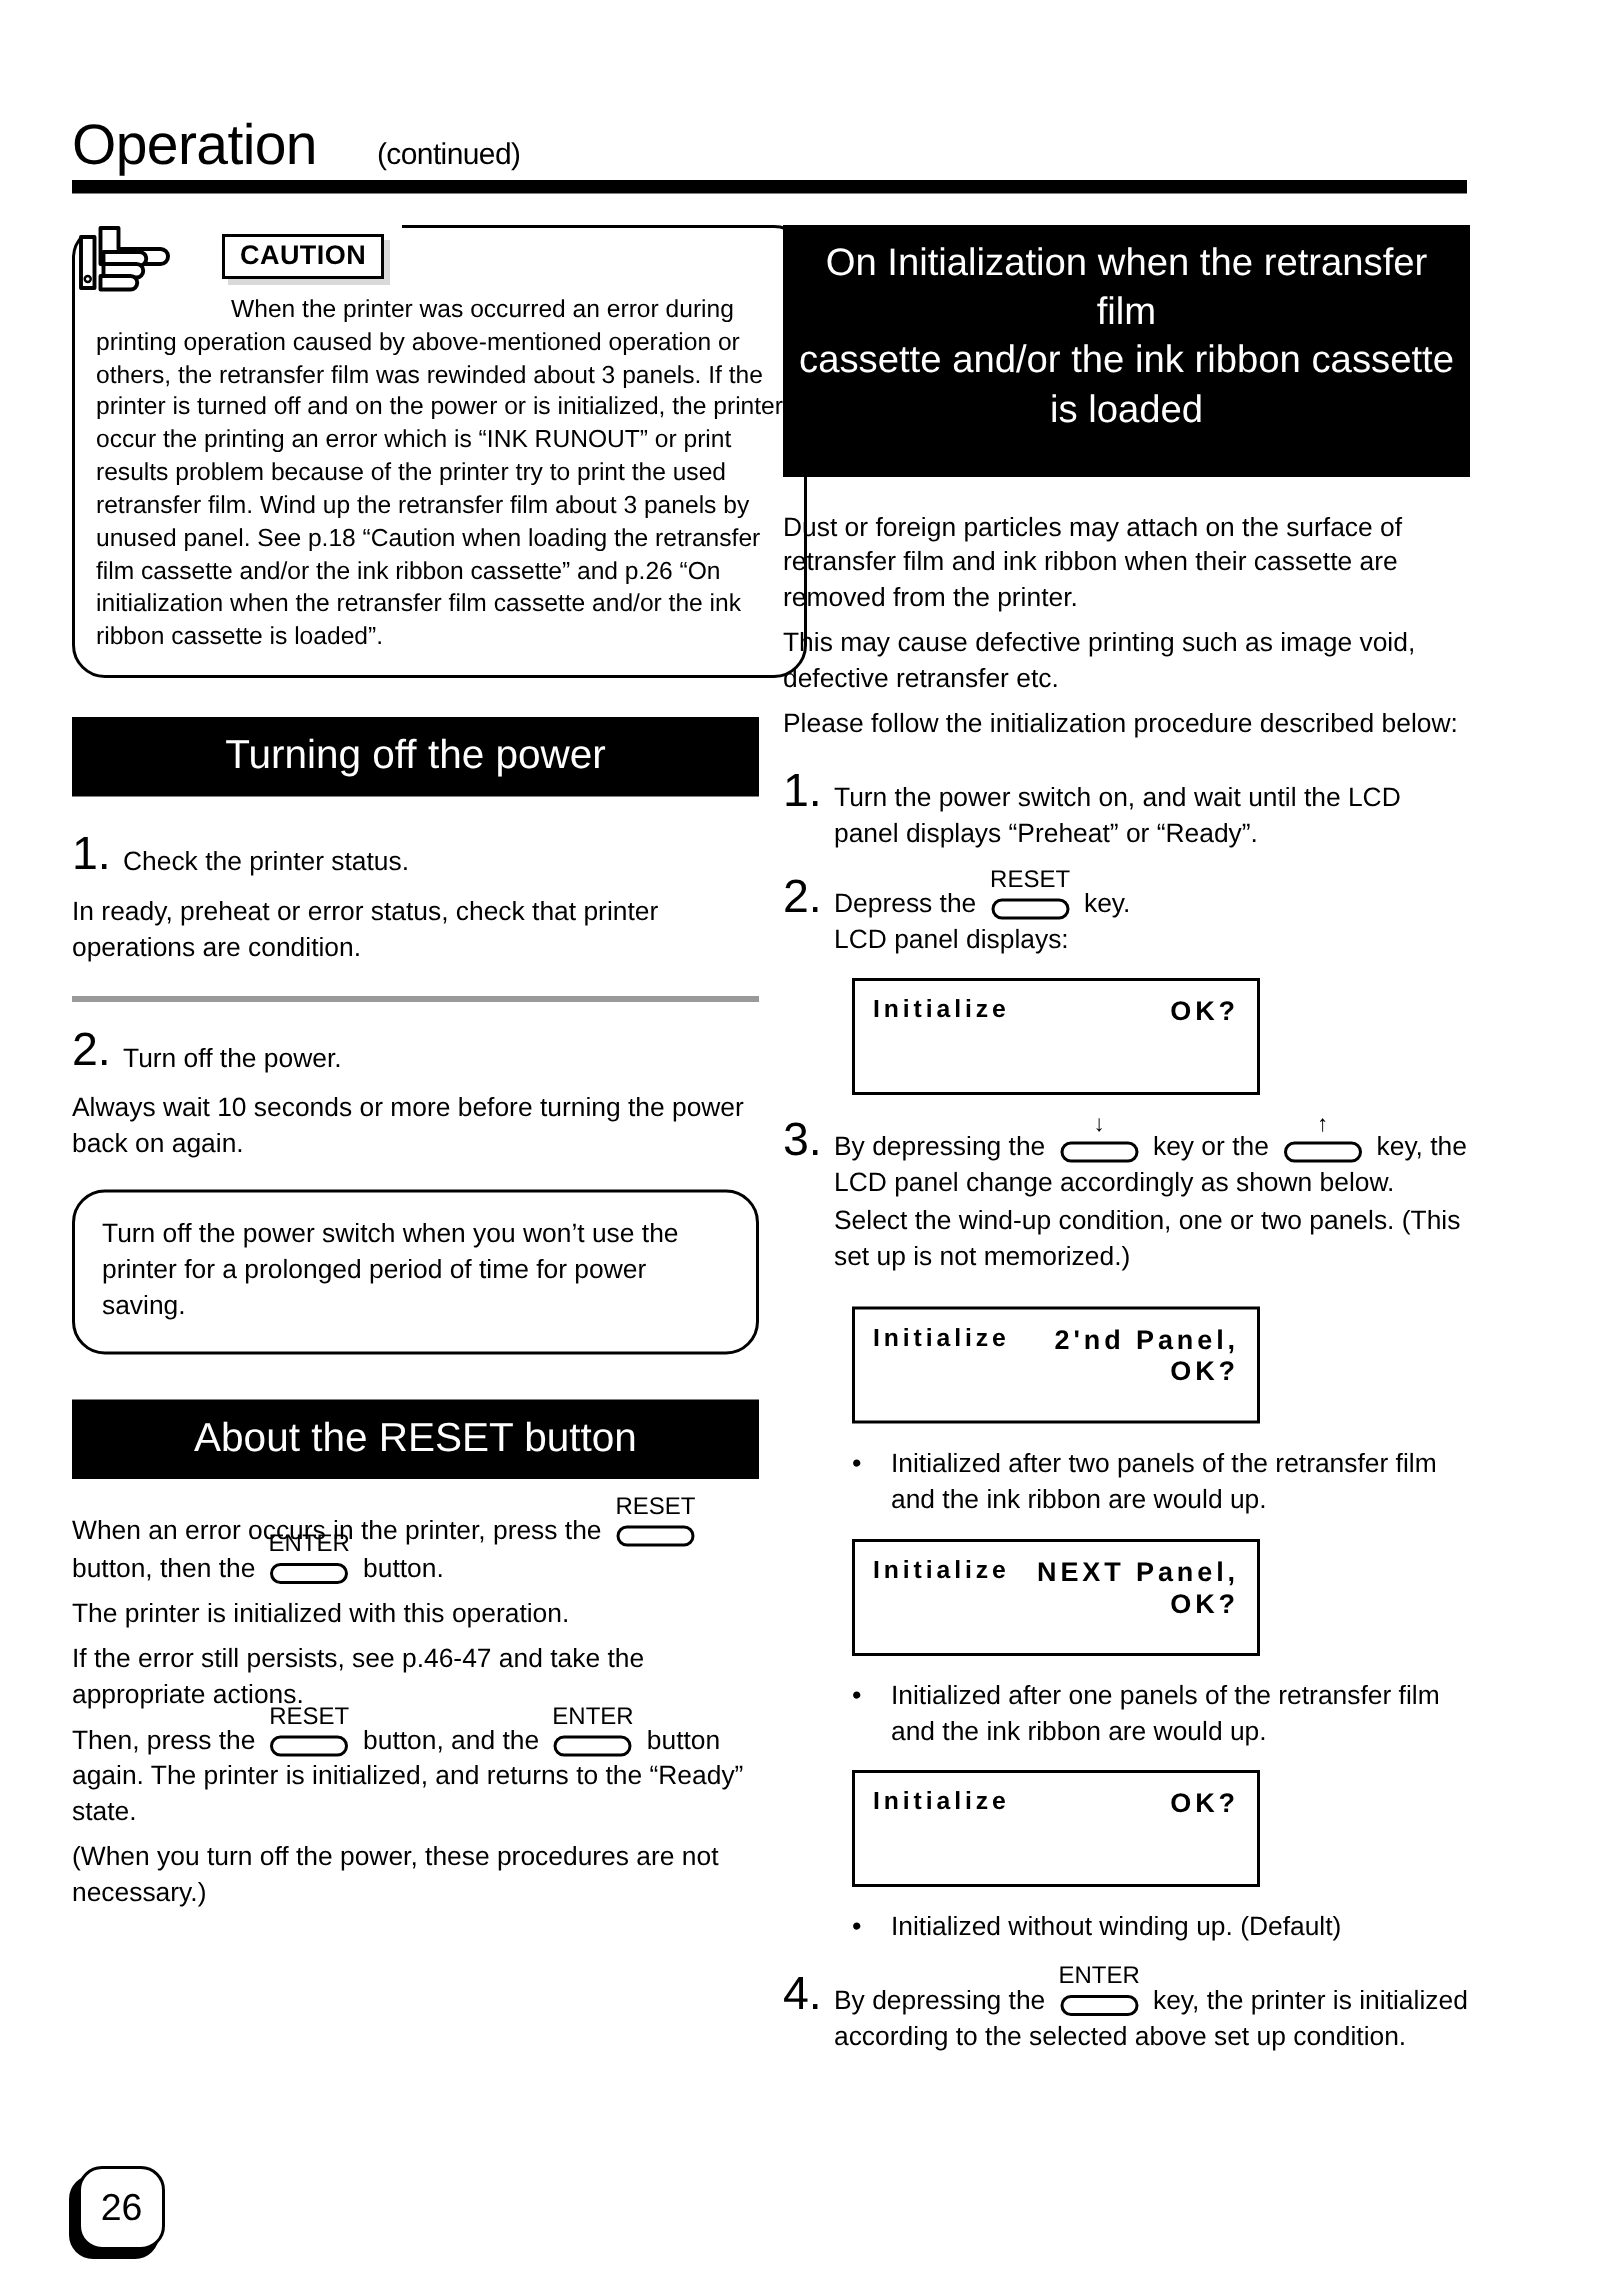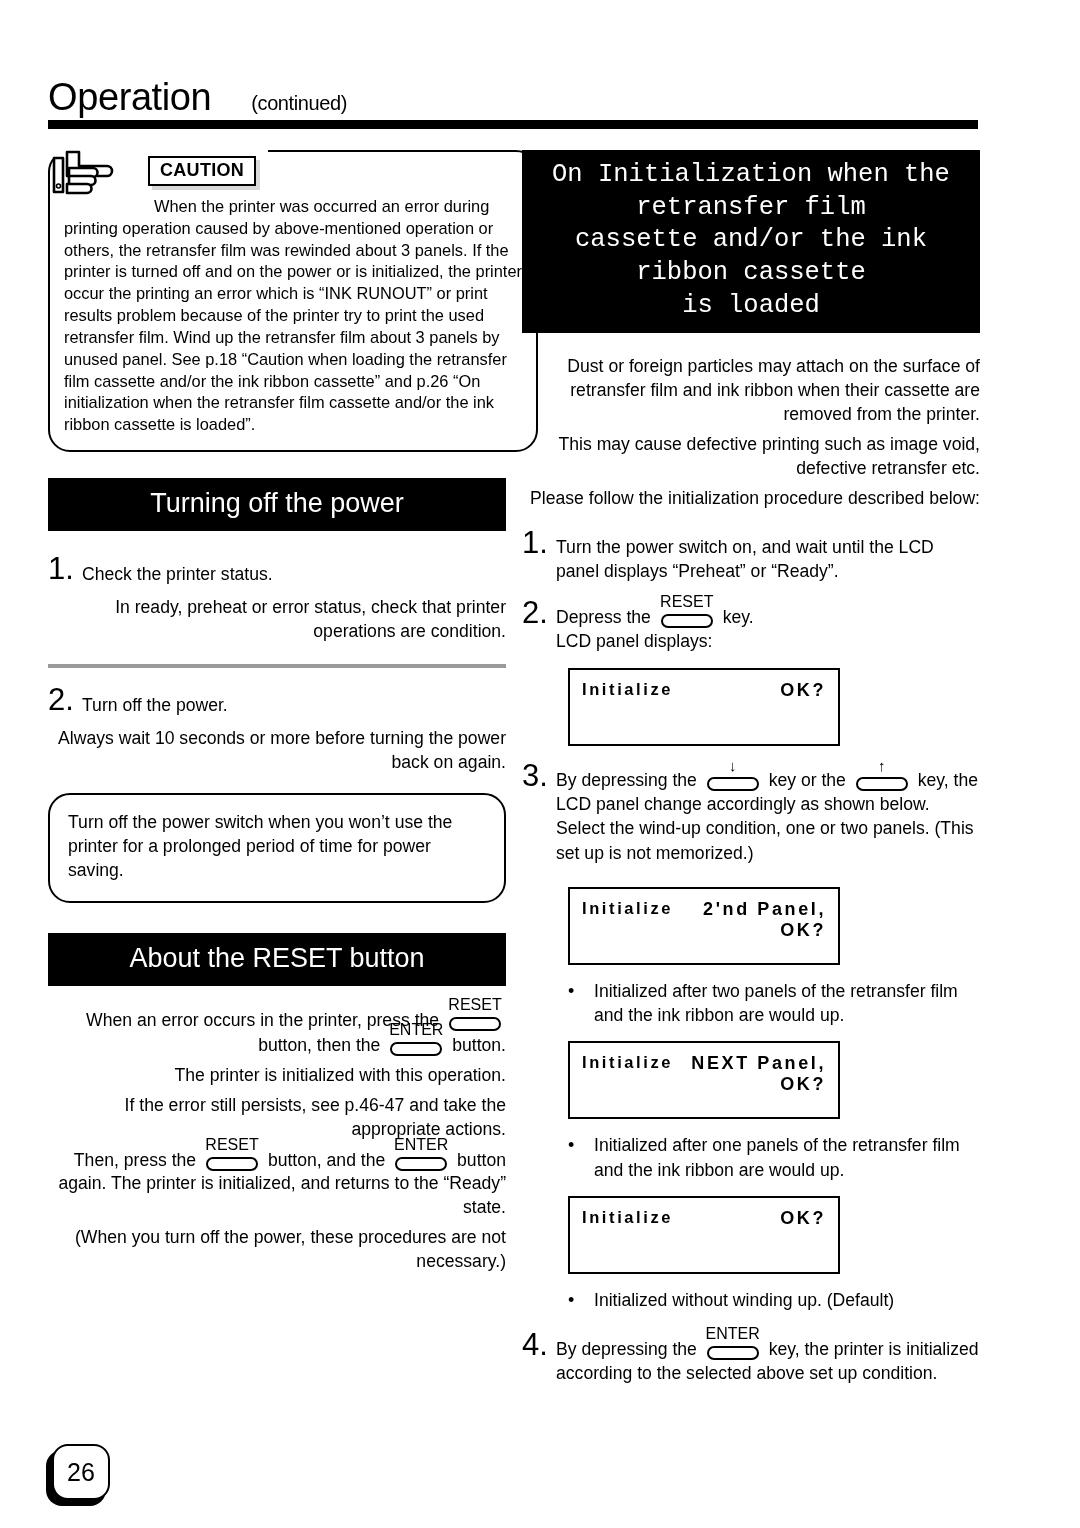--- a/index.html
+++ b/index.html
@@ -38,24 +38,24 @@
     border:2.5px solid #000;background:#fff;
     padding:2px 10px 3px 10px;font-size:18px;font-weight:bold;letter-spacing:0.3px;
     box-shadow:4px 4px 0 #d9d9d9;
   }
 
   
   .section-bar{
     background:#000;color:#fff;text-align:center;
     font-size:27px;padding:10px 0 12px 0;margin:0 0 22px 0;width:458px;box-sizing:border-box;
   }
-  .section-bar.tall{font-size:25.5px;line-height:1.28;text-align:center;padding:9px 8px 11px 8px;font-family:Liberation Mono, monospace;}
-
-  
-  p.body{margin:0 0 6px 0;font-size:17.6px;line-height:1.36;text-align:right;}
+  .section-bar.tall{font-size:25.5px;line-height:1.28;text-align:center;padding:9px 8px 28px 8px;}
+
+  
+  p.body{margin:0 0 6px 0;font-size:17.6px;line-height:1.36;}
   .step{display:flex;align-items:flex-start;margin:0 0 10px 0;}
   .step-num{font-size:31px;line-height:1;min-width:34px;flex:0 0 auto;}
   .step-body{font-size:17.6px;line-height:1.38;padding-top:9px;}
   .step-body.rt{padding-top:8px;}
   .divider{height:4px;background:#9a9a9a;margin:20px 0 16px 0;width:458px;}
 
   .note-box{
     border:2.5px solid #000;border-radius:22px;
     padding:16px 33px 18px 18px;box-sizing:border-box;width:458px;margin:18px 0 30px 0;
   }

